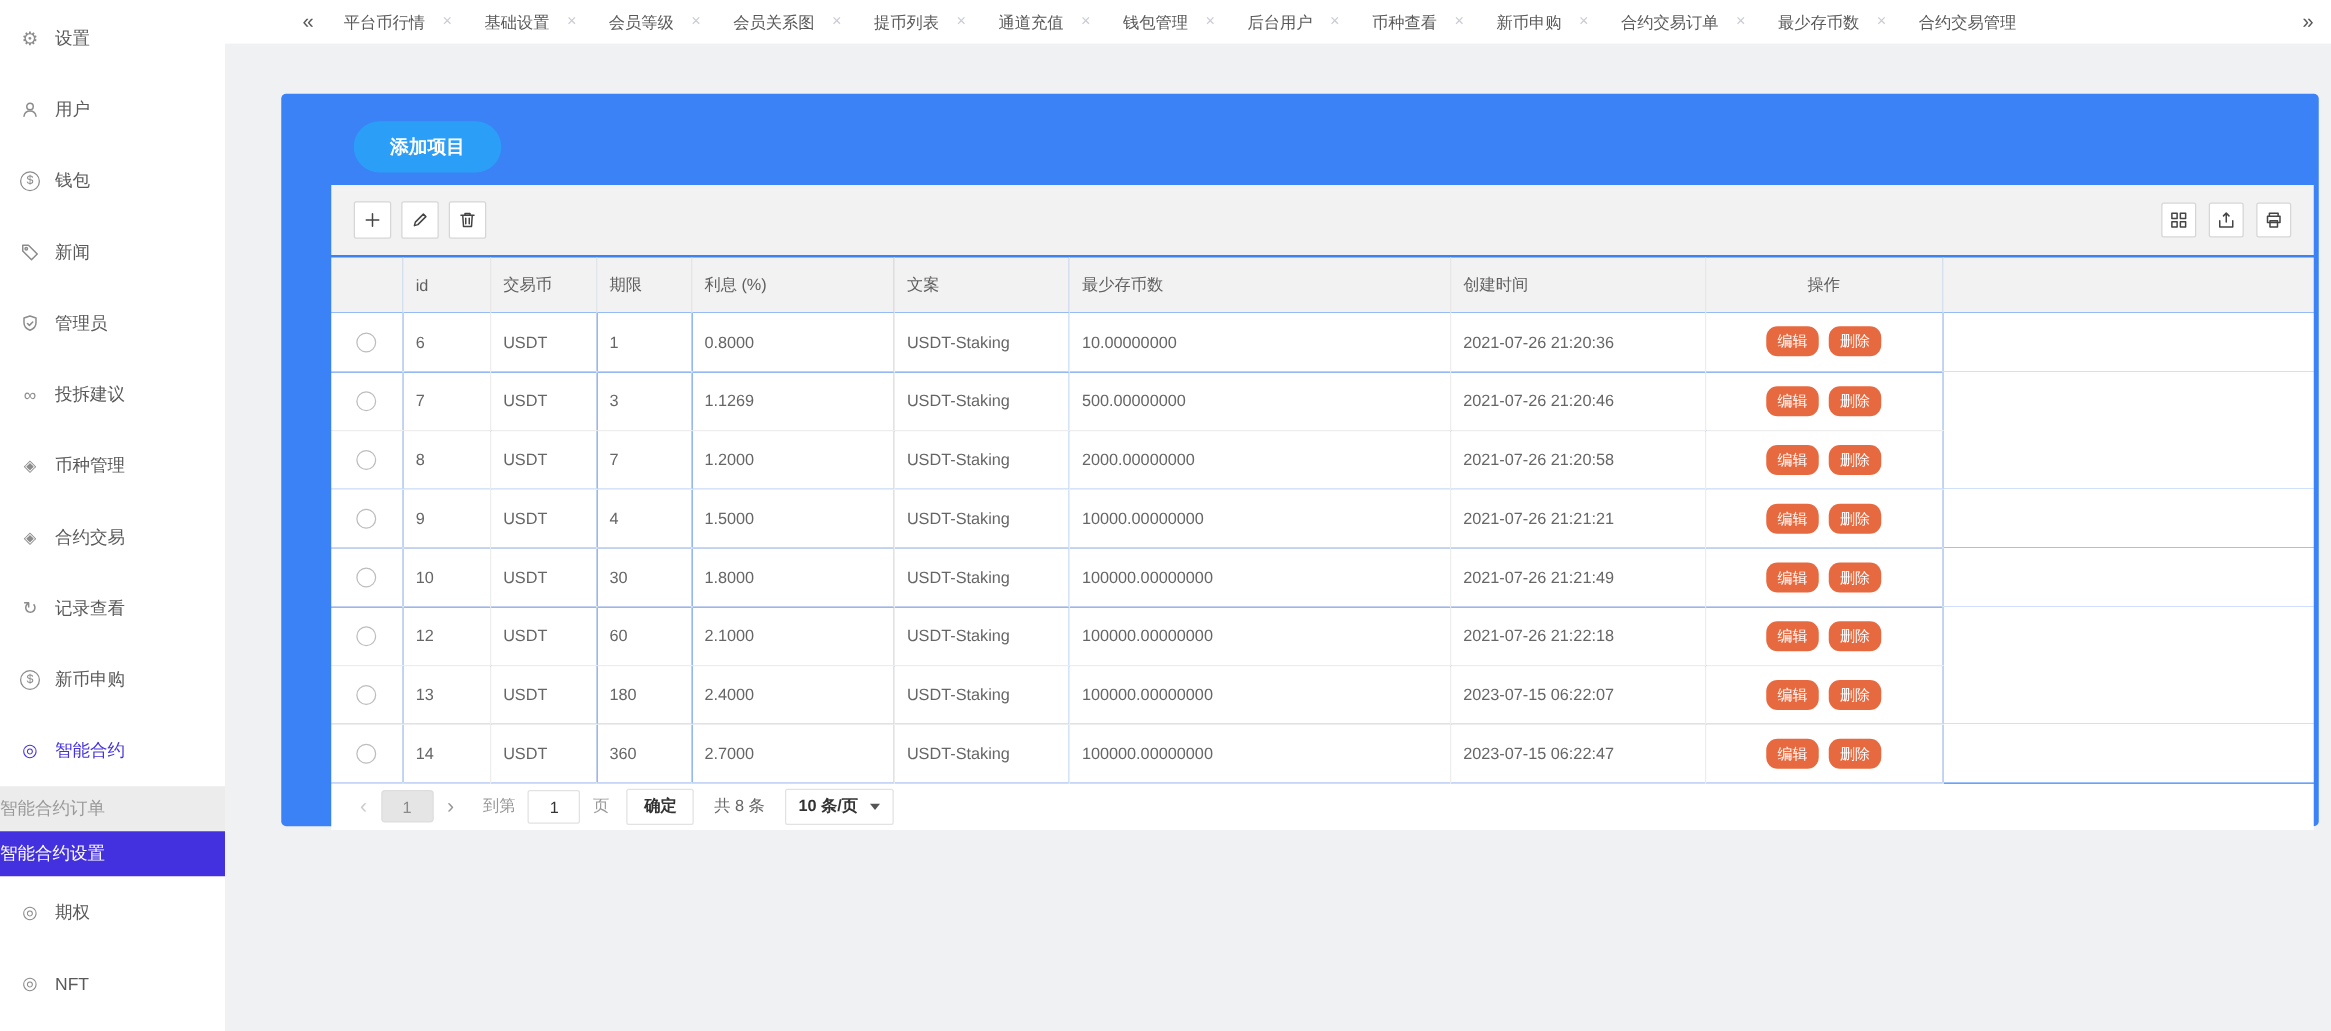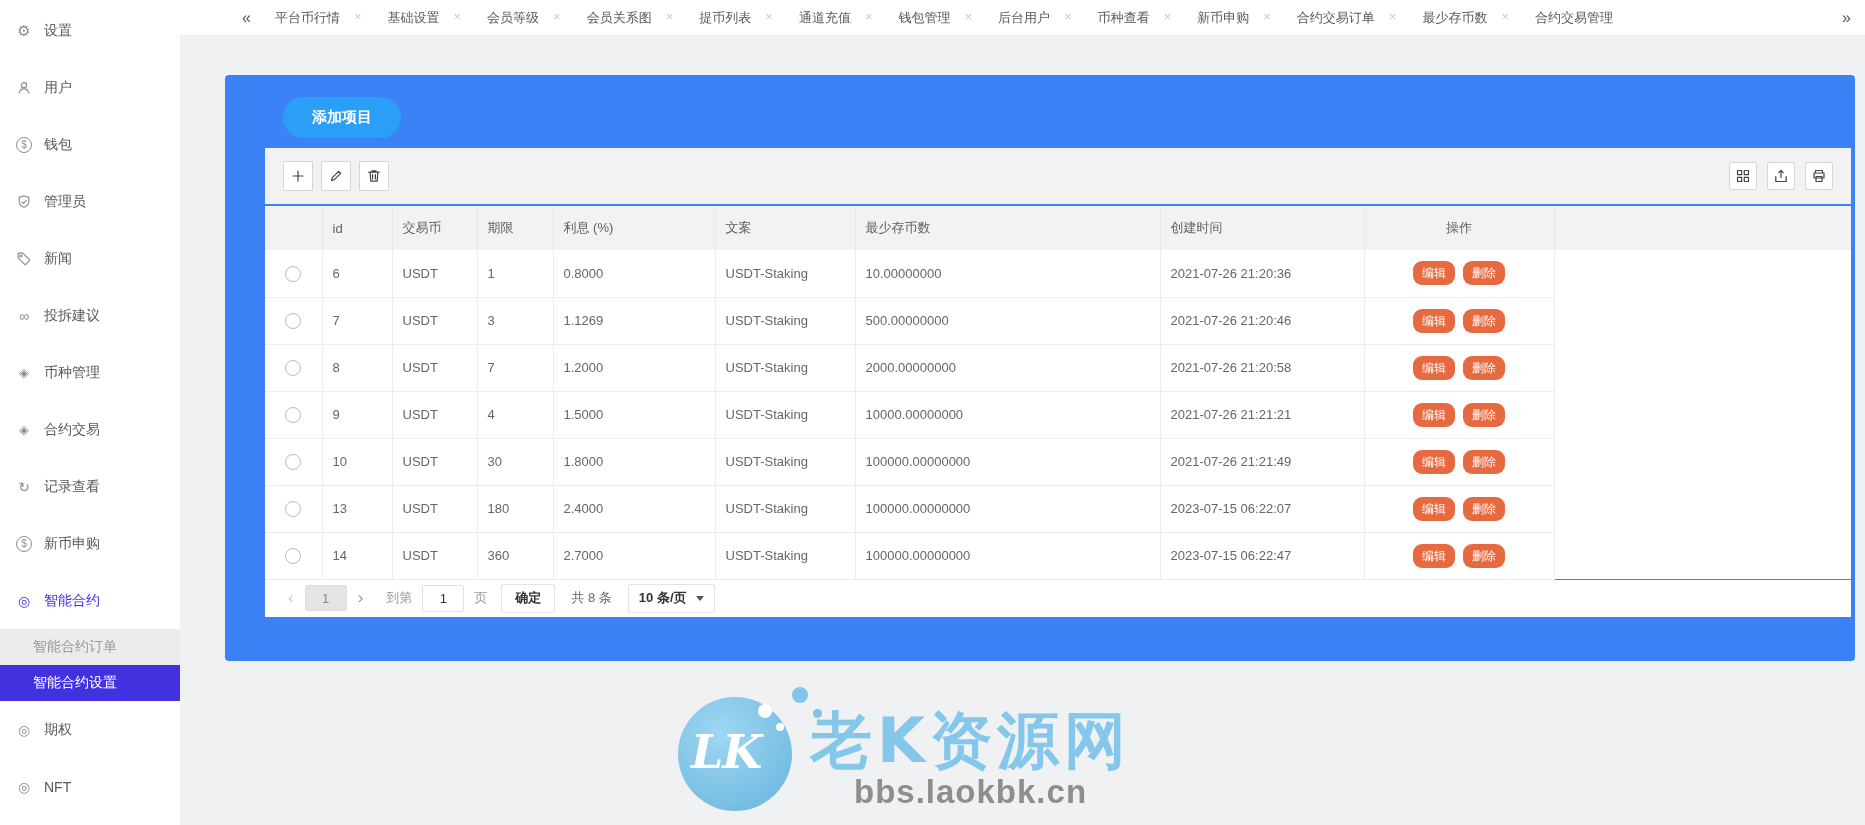--- a/index.html
+++ b/index.html
@@ -4,21 +4,21 @@
 <style>
   *{margin:0;padding:0;box-sizing:border-box}
   html,body{background:#e9e9ea}
   .page{width:1865px;height:825px;display:flex;background:#f0f1f2;overflow:hidden;position:relative;
         font-family:"Liberation Sans","DejaVu Sans",sans-serif}
   
   .sidebar{width:180px;background:#fff;flex-shrink:0;z-index:2;padding-top:2px}
   .mi{height:57px;display:flex;align-items:center;padding-left:14px;color:#595959;font-size:14px;cursor:pointer}
   .mi .mi-ic{width:20px;display:inline-flex;justify-content:center;align-items:center;margin-right:10px;color:#8c8c8c;font-size:15px}
   .mi.highlight,.mi.highlight .mi-ic{color:var(--active-menu)}
-  .sub{height:36px;display:flex;align-items:center;padding-left:33px;font-size:14px;color:#999;background:#ececec;cursor:pointer}
+  .sub{height:36px;display:flex;align-items:center;font-size:14px;color:#999;background:#ececec;cursor:pointer}
   .sub.active{background:var(--active-menu);color:#fff}
   .si{width:16px;height:16px;fill:none;stroke:#8c8c8c;stroke-width:1.2;stroke-linecap:round;stroke-linejoin:round}
   .circle-ic{display:inline-flex;width:16px;height:16px;border:1px solid #8c8c8c;border-radius:50%;font-size:10px;
              align-items:center;justify-content:center}
   
   .right{flex:1;display:flex;flex-direction:column;min-width:0}
   .tabbar{height:35px;background:#fff;display:flex;align-items:center;white-space:nowrap;overflow:hidden;flex-shrink:0}
   .tab-nav{font-size:16px;color:#595959;margin-left:62px;margin-right:24px;cursor:pointer}
   .tab-nav.expand{margin-left:auto;margin-right:14px}
   .tab{display:inline-flex;align-items:flex-start;font-size:13px;color:#595959;margin-right:26px;cursor:pointer}
@@ -108,34 +108,34 @@
         </div>
         <div class="mi">
           <span class="mi-ic">
             <span class="circle-ic">$</span>
           </span>
           <span class="mi-label">钱包</span>
         </div>
         <div class="mi">
           <span class="mi-ic">
             <svg class="si" viewBox="0 0 16 16">
+              <path d="M2.2 2.2h4.6l7 7-4.6 4.6-7-7z"></path>
+              <circle cx="5" cy="5" r="1"></circle>
+            </svg>
+          </span>
+          <span class="mi-label">新闻</span>
+        </div>
+        <div class="mi">
+          <span class="mi-ic">
+            <svg class="si" viewBox="0 0 16 16">
               <path d="M8 1.8l4.8 1.6v3.8c0 2.9-1.9 4.9-4.8 6-2.9-1.1-4.8-3.1-4.8-6V3.4z"></path>
               <path d="M6 7.8l1.5 1.5 2.7-2.7"></path>
             </svg>
           </span>
           <span class="mi-label">管理员</span>
-        </div>
-        <div class="mi">
-          <span class="mi-ic">
-            <svg class="si" viewBox="0 0 16 16">
-              <path d="M2.2 2.2h4.6l7 7-4.6 4.6-7-7z"></path>
-              <circle cx="5" cy="5" r="1"></circle>
-            </svg>
-          </span>
-          <span class="mi-label">新闻</span>
         </div>
         <div class="mi">
           <span class="mi-ic">
             <span style="font-size:14px">∞</span>
           </span>
           <span class="mi-label">投拆建议</span>
         </div>
         <div class="mi">
           <span class="mi-ic">
             <span style="font-size:13px">◈</span>
@@ -361,20 +361,32 @@
                   <td>30</td>
                   <td>1.8000</td>
                   <td>USDT-Staking</td>
                   <td>100000.00000000</td>
                   <td>2021-07-26 21:21:49</td>
                   <td class="ctr"><button class="btn-sm">编辑</button><button class="btn-sm">删除</button></td>
                   <td class="nob"></td>
                 </tr>
                 <tr>
                   <td class="ctr"><span class="radio"></span></td>
+                  <td>12</td>
+                  <td>USDT</td>
+                  <td>60</td>
+                  <td>2.1000</td>
+                  <td>USDT-Staking</td>
+                  <td>100000.00000000</td>
+                  <td>2021-07-26 21:22:18</td>
+                  <td class="ctr"><button class="btn-sm">编辑</button><button class="btn-sm">删除</button></td>
+                  <td class="nob"></td>
+                </tr>
+                <tr>
+                  <td class="ctr"><span class="radio"></span></td>
                   <td>13</td>
                   <td>USDT</td>
                   <td>180</td>
                   <td>2.4000</td>
                   <td>USDT-Staking</td>
                   <td>100000.00000000</td>
                   <td>2023-07-15 06:22:07</td>
                   <td class="ctr"><button class="btn-sm">编辑</button><button class="btn-sm">删除</button></td>
                   <td class="nob"></td>
                 </tr>
@@ -403,28 +415,15 @@
             <button class="pg-confirm">确定</button>
             <span class="pg-total">共 8 条</span>
             <span class="pg-size">
               <span>10 条/页</span>
               <span class="chev"></span>
             </span>
           </div>
         </div>
       </section>
 
-      <div class="wm">
-        <div class="wm-logo">
-          <span class="wm-lk">LK</span>
-          <span class="dot d1"></span>
-          <span class="dot d2"></span>
-          <span class="dot d3"></span>
-          <span class="dot d4"></span>
-        </div>
-        <div class="wm-text">
-          <div class="wm-title">老K资源网</div>
-          <div class="wm-url">bbs.laokbk.cn</div>
-        </div>
-      </div>
     </main>
   </div>
 </div>
 
 </body></html>

